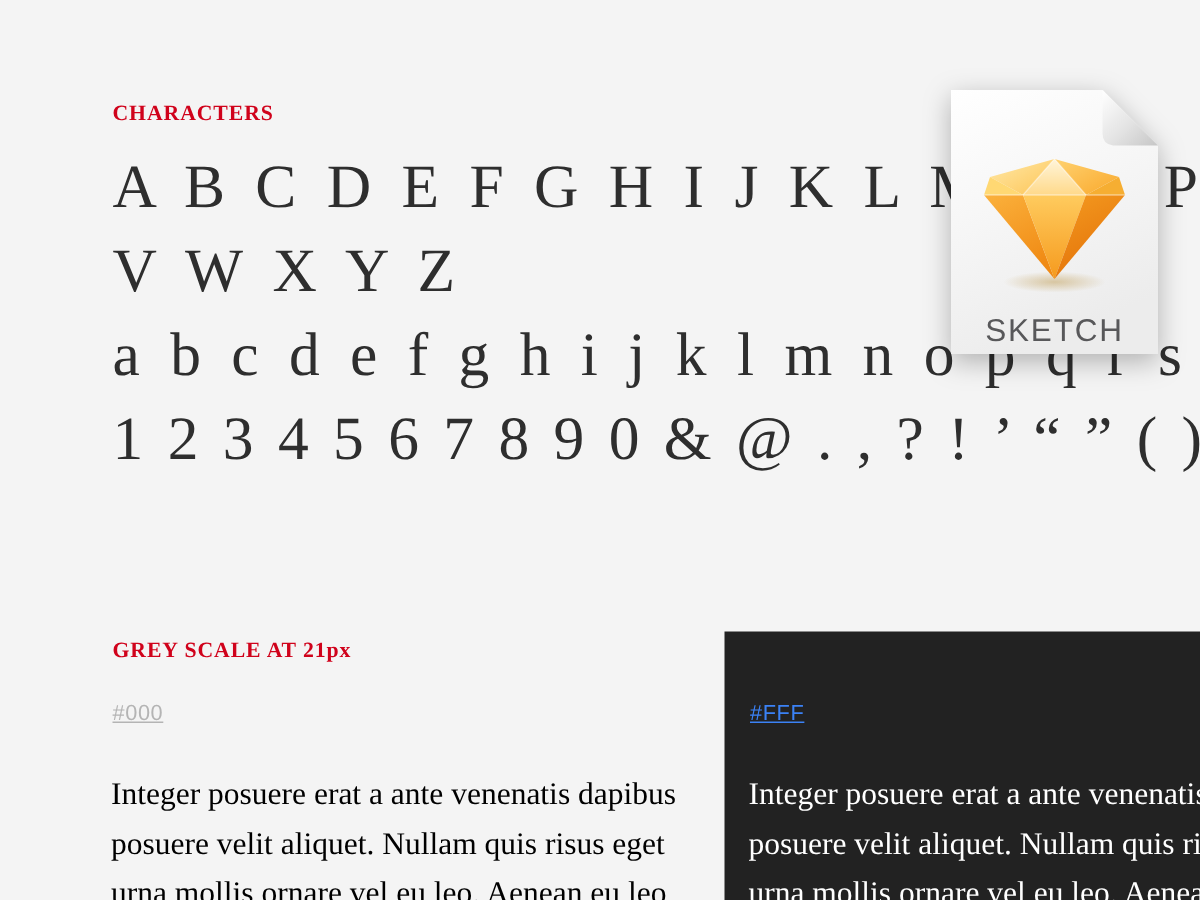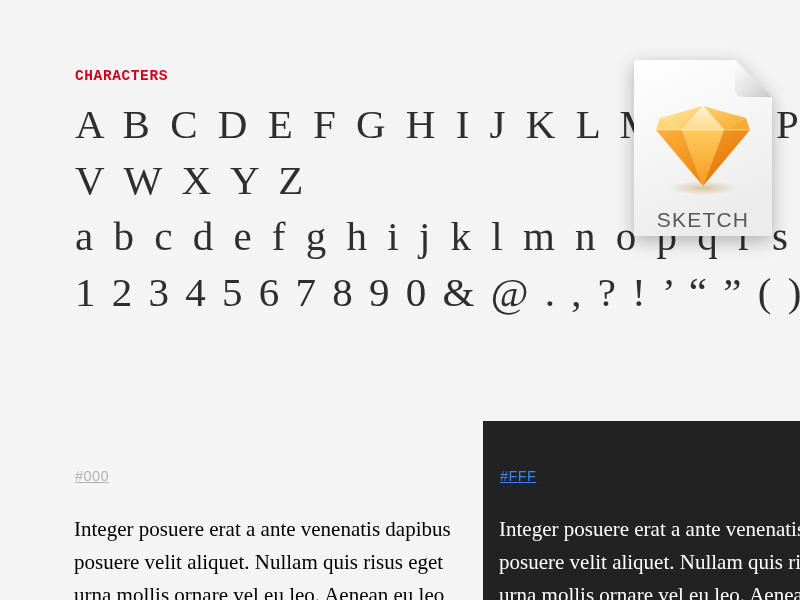--- a/index.html
+++ b/index.html
@@ -18,21 +18,21 @@
   #page {
     position: absolute;
     inset: 0;
     overflow: hidden;
   }
 
   
   .section-heading {
     position: absolute;
     color: #d0021b;
-    font-family: Liberation Mono, monospace;
+    font-family: Liberation Serif, serif;
     font-weight: bold;
     font-size: 14.5px;
     letter-spacing: 0.6px;
     white-space: nowrap;
   }
   #characters-heading { left: 75px; top: 68px; }
   #greyscale-heading  { left: 75px; top: 426px; }
 
   
   #glyph-specimen {
@@ -128,20 +128,21 @@
 
   <div class="section-heading" id="characters-heading">CHARACTERS</div>
 
   <div id="glyph-specimen">
     <div class="glyph-row">A B C D E F G H I J K L M N O P Q R S T</div>
     <div class="glyph-row">V W X Y Z</div>
     <div class="glyph-row">a b c d e f g h i j k l m n o p q r s t u v w x y z</div>
     <div class="glyph-row numerals">1 2 3 4 5 6 7 8 9 0 &amp; @ . , ? ! ’ “ ” ( )</div>
   </div>
 
+  <div class="section-heading" id="greyscale-heading">GREY SCALE AT 21px</div>
 
   <div class="swatch" id="swatch-light">
     <div class="swatch-label">#000</div>
     <div class="swatch-body">Integer posuere erat a ante venenatis dapibus posuere velit aliquet. Nullam quis risus eget urna mollis ornare vel eu leo. Aenean eu leo quam.</div>
   </div>
 
   <div class="swatch" id="swatch-dark">
     <div class="swatch-label">#FFF</div>
     <div class="swatch-body">Integer posuere erat a ante venenatis dapibus posuere velit aliquet. Nullam quis risus eget urna mollis ornare vel eu leo. Aenean eu leo quam.</div>
   </div>

